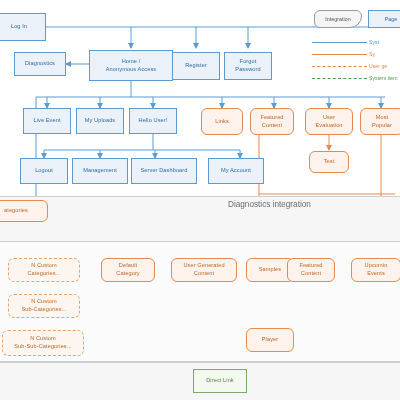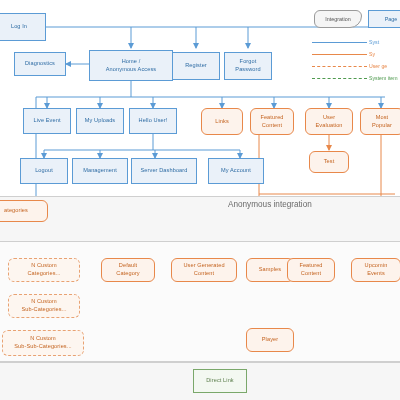--- a/index.html
+++ b/index.html
@@ -63,21 +63,21 @@
 </style>
 </head>
 <body>
 
 <div id="stage">
 
   <div class="band" style="left:-2px; top:196px; width:404px; height:46px;"></div>
   <div class="band" style="left:-2px; top:242px; width:404px; height:120px; background:#fbfbfb; border-top:none;"></div>
   <div class="band" style="left:-2px; top:362px; width:404px; height:40px; background:#f6f6f6;"></div>
 
-  <div class="band-label" style="left:228px; top:200px;">Anonymous integration</div>
+  <div class="band-label" style="left:228px; top:200px;">Diagnostics integration</div>
 
   <svg id="wires" viewBox="0 0 400 400">
     <defs>
       <marker id="ab" markerWidth="6" markerHeight="6" refX="5" refY="3" orient="auto">
         <path d="M0,0 L6,3 L0,6 z" fill="#5b9bd5"></path>
       </marker>
       <marker id="ao" markerWidth="6" markerHeight="6" refX="5" refY="3" orient="auto">
         <path d="M0,0 L6,3 L0,6 z" fill="#e8884a"></path>
       </marker>
       <marker id="ag" markerWidth="6" markerHeight="6" refX="5" refY="3" orient="auto">

